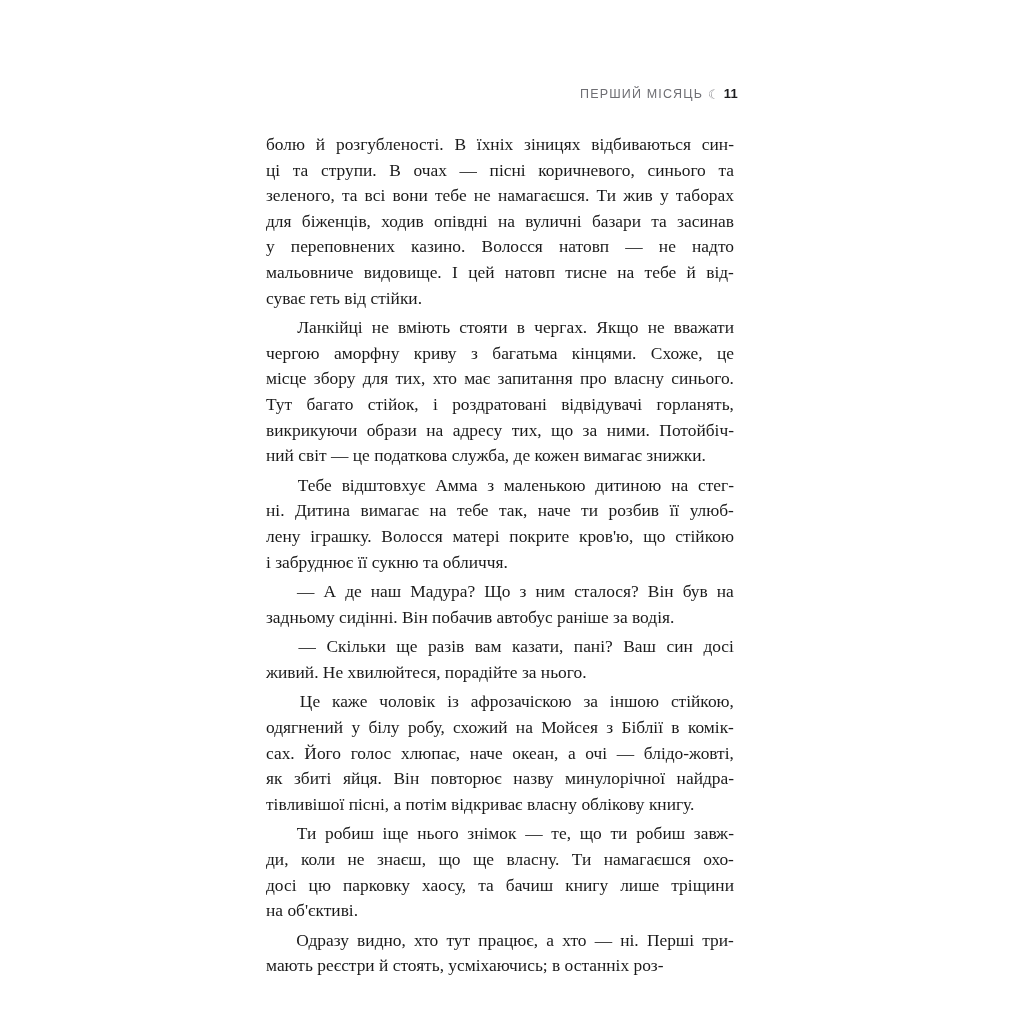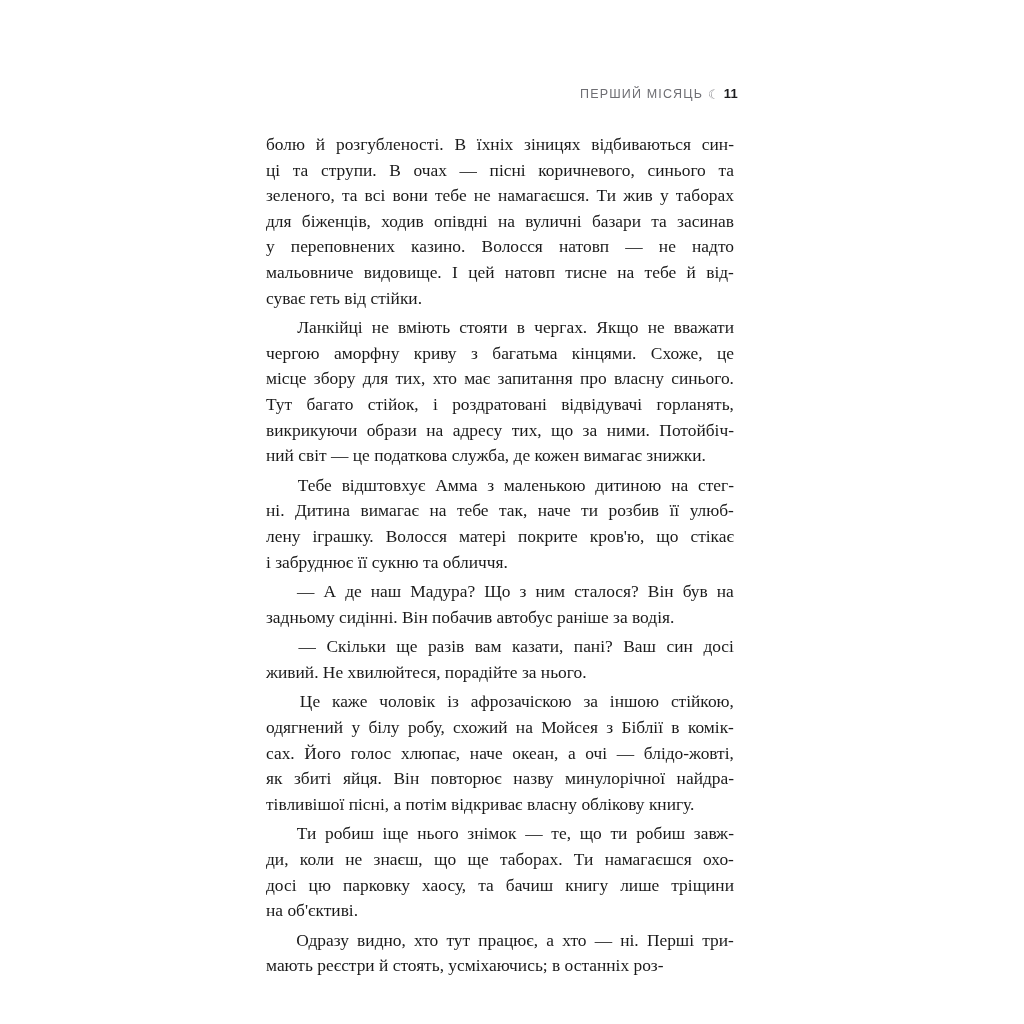--- a/index.html
+++ b/index.html
@@ -111,41 +111,41 @@
         <div class="jrow stretch"><span class="indent"></span><span class="w">Ланкійці</span><span class="w">не</span><span class="w">вміють</span><span class="w">стояти</span><span class="w">в</span><span class="w">чергах.</span><span class="w">Якщо</span><span class="w">не</span><span class="w">вважати</span></div>
         <div class="jrow stretch"><span class="w">чергою</span><span class="w">аморфну</span><span class="w">криву</span><span class="w">з</span><span class="w">багатьма</span><span class="w">кінцями.</span><span class="w">Схоже,</span><span class="w">це</span></div>
         <div class="jrow stretch"><span class="w">місце</span><span class="w">збору</span><span class="w">для</span><span class="w">тих,</span><span class="w">хто</span><span class="w">має</span><span class="w">запитання</span><span class="w">про</span><span class="w">власну</span><span class="w">синього.</span></div>
         <div class="jrow stretch"><span class="w">Тут</span><span class="w">багато</span><span class="w">стійок,</span><span class="w">і</span><span class="w">роздратовані</span><span class="w">відвідувачі</span><span class="w">горланять,</span></div>
         <div class="jrow stretch"><span class="w">викрикуючи</span><span class="w">образи</span><span class="w">на</span><span class="w">адресу</span><span class="w">тих,</span><span class="w">що</span><span class="w">за</span><span class="w">ними.</span><span class="w">Потойбіч-</span></div>
         <div class="jrow flush"><span class="w">ний </span><span class="w">світ </span><span class="w">— </span><span class="w">це </span><span class="w">податкова </span><span class="w">служба, </span><span class="w">де </span><span class="w">кожен </span><span class="w">вимагає </span><span class="w">знижки.</span></div>
       </div>
       <div class="para">
         <div class="jrow stretch"><span class="indent"></span><span class="w">Тебе</span><span class="w">відштовхує</span><span class="w">Амма</span><span class="w">з</span><span class="w">маленькою</span><span class="w">дитиною</span><span class="w">на</span><span class="w">стег-</span></div>
         <div class="jrow stretch"><span class="w">ні.</span><span class="w">Дитина</span><span class="w">вимагає</span><span class="w">на</span><span class="w">тебе</span><span class="w">так,</span><span class="w">наче</span><span class="w">ти</span><span class="w">розбив</span><span class="w">її</span><span class="w">улюб-</span></div>
-        <div class="jrow stretch"><span class="w">лену</span><span class="w">іграшку.</span><span class="w">Волосся</span><span class="w">матері</span><span class="w">покрите</span><span class="w">кров'ю,</span><span class="w">що</span><span class="w">стікає</span></div>
+        <div class="jrow stretch"><span class="w">лену</span><span class="w">іграшку.</span><span class="w">Волосся</span><span class="w">матері</span><span class="w">покрите</span><span class="w">кров'ю,</span><span class="w">що</span><span class="w">стійкою</span></div>
         <div class="jrow flush"><span class="w">і </span><span class="w">забруднює </span><span class="w">її </span><span class="w">сукню </span><span class="w">та </span><span class="w">обличчя.</span></div>
       </div>
       <div class="para">
         <div class="jrow stretch"><span class="indent"></span><span class="w">—</span><span class="w">А</span><span class="w">де</span><span class="w">наш</span><span class="w">Мадура?</span><span class="w">Що</span><span class="w">з</span><span class="w">ним</span><span class="w">сталося?</span><span class="w">Він</span><span class="w">був</span><span class="w">на</span></div>
         <div class="jrow flush"><span class="w">задньому </span><span class="w">сидінні. </span><span class="w">Він </span><span class="w">побачив </span><span class="w">автобус </span><span class="w">раніше </span><span class="w">за </span><span class="w">водія.</span></div>
       </div>
       <div class="para">
         <div class="jrow stretch"><span class="indent"></span><span class="w">—</span><span class="w">Скільки</span><span class="w">ще</span><span class="w">разів</span><span class="w">вам</span><span class="w">казати,</span><span class="w">пані?</span><span class="w">Ваш</span><span class="w">син</span><span class="w">досі</span></div>
         <div class="jrow flush"><span class="w">живий. </span><span class="w">Не </span><span class="w">хвилюйтеся, </span><span class="w">порадійте </span><span class="w">за </span><span class="w">нього.</span></div>
       </div>
       <div class="para">
         <div class="jrow stretch"><span class="indent"></span><span class="w">Це</span><span class="w">каже</span><span class="w">чоловік</span><span class="w">із</span><span class="w">афрозачіскою</span><span class="w">за</span><span class="w">іншою</span><span class="w">стійкою,</span></div>
         <div class="jrow stretch"><span class="w">одягнений</span><span class="w">у</span><span class="w">білу</span><span class="w">робу,</span><span class="w">схожий</span><span class="w">на</span><span class="w">Мойсея</span><span class="w">з</span><span class="w">Біблії</span><span class="w">в</span><span class="w">комік-</span></div>
         <div class="jrow stretch"><span class="w">сах.</span><span class="w">Його</span><span class="w">голос</span><span class="w">хлюпає,</span><span class="w">наче</span><span class="w">океан,</span><span class="w">а</span><span class="w">очі</span><span class="w">—</span><span class="w">блідо-жовті,</span></div>
         <div class="jrow stretch"><span class="w">як</span><span class="w">збиті</span><span class="w">яйця.</span><span class="w">Він</span><span class="w">повторює</span><span class="w">назву</span><span class="w">минулорічної</span><span class="w">найдра-</span></div>
         <div class="jrow flush"><span class="w">тівливішої </span><span class="w">пісні, </span><span class="w">а </span><span class="w">потім </span><span class="w">відкриває </span><span class="w">власну </span><span class="w">облікову </span><span class="w">книгу.</span></div>
       </div>
       <div class="para">
         <div class="jrow stretch"><span class="indent"></span><span class="w">Ти</span><span class="w">робиш</span><span class="w">іще</span><span class="w">нього</span><span class="w">знімок</span><span class="w">—</span><span class="w">те,</span><span class="w">що</span><span class="w">ти</span><span class="w">робиш</span><span class="w">завж-</span></div>
-        <div class="jrow stretch"><span class="w">ди,</span><span class="w">коли</span><span class="w">не</span><span class="w">знаєш,</span><span class="w">що</span><span class="w">ще</span><span class="w">таборах.</span><span class="w">Ти</span><span class="w">намагаєшся</span><span class="w">охо-</span></div>
+        <div class="jrow stretch"><span class="w">ди,</span><span class="w">коли</span><span class="w">не</span><span class="w">знаєш,</span><span class="w">що</span><span class="w">ще</span><span class="w">власну.</span><span class="w">Ти</span><span class="w">намагаєшся</span><span class="w">охо-</span></div>
         <div class="jrow stretch"><span class="w">досі</span><span class="w">цю</span><span class="w">парковку</span><span class="w">хаосу,</span><span class="w">та</span><span class="w">бачиш</span><span class="w">книгу</span><span class="w">лише</span><span class="w">тріщини</span></div>
         <div class="jrow flush"><span class="w">на </span><span class="w">об'єктиві.</span></div>
       </div>
       <div class="para">
         <div class="jrow stretch"><span class="indent"></span><span class="w">Одразу</span><span class="w">видно,</span><span class="w">хто</span><span class="w">тут</span><span class="w">працює,</span><span class="w">а</span><span class="w">хто</span><span class="w">—</span><span class="w">ні.</span><span class="w">Перші</span><span class="w">три-</span></div>
         <div class="jrow flush"><span class="w">мають </span><span class="w">реєстри </span><span class="w">й </span><span class="w">стоять, </span><span class="w">усміхаючись; </span><span class="w">в </span><span class="w">останніх </span><span class="w">роз-</span></div>
       </div>
     </div>
 
 </div>

